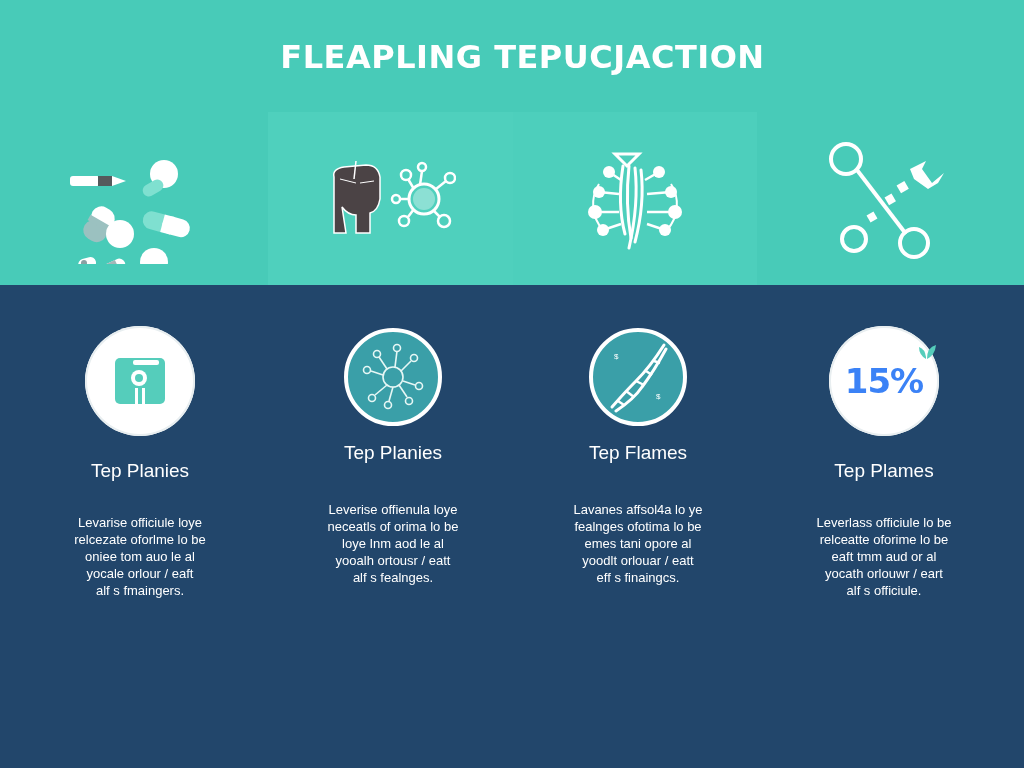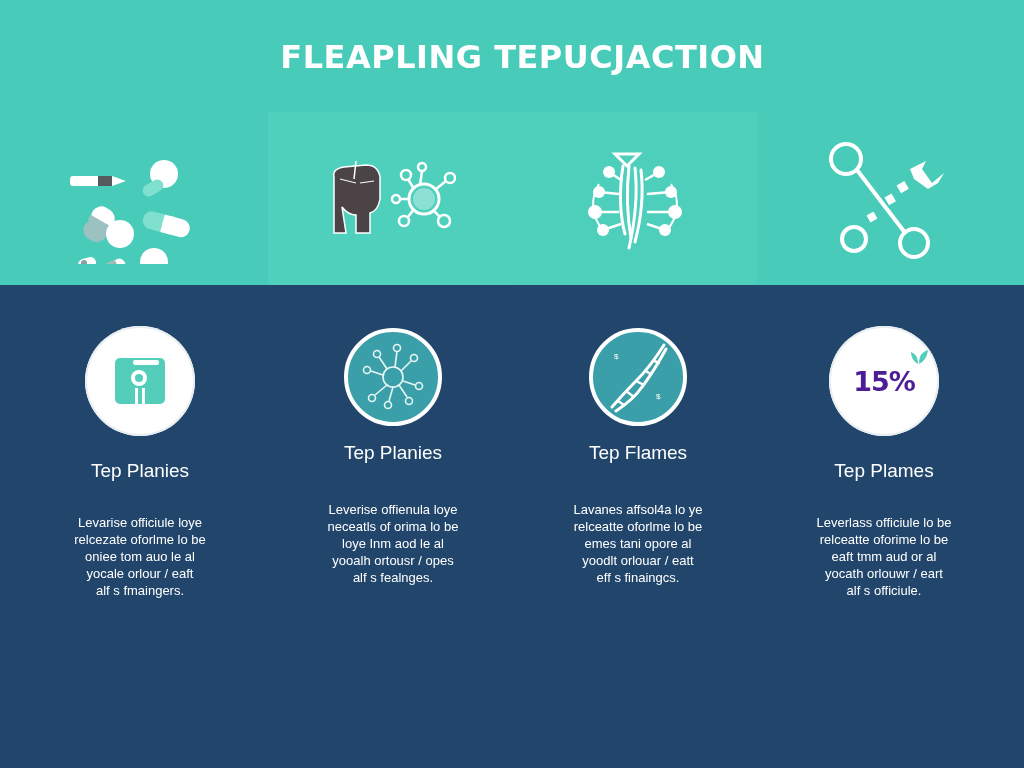--- a/index.html
+++ b/index.html
@@ -43,21 +43,21 @@
     .card.c4 { left: 769px; }
     .circle {
       width: 110px; height: 110px; border-radius: 50%;
       display: flex; align-items: center; justify-content: center;
     }
     .circle.white { background: #ffffff; box-shadow: 0 0 0 2px #e8eef0 inset; }
     .circle.teal { width: 98px; height: 98px; background: #3a9fa8; border: 4px solid #ffffff; }
     .card.c2 .circle, .card.c3 .circle { margin-top: 2px; }
     .pct {
       font-family: "DejaVu Sans", sans-serif; font-weight: bold;
-      font-size: 27px; color: #4c1d95; letter-spacing: -1px; position: relative;
+      font-size: 34px; color: #3b82f6; letter-spacing: -1px; position: relative;
     }
     .leaf { position: absolute; right: -14px; top: -18px; }
     .card-title {
       margin-top: 24px; color: #ffffff; font-size: 19px;
       text-align: center;
     }
     .card.c2 .card-title, .card.c3 .card-title { margin-top: 16px; }
     .card-body {
       margin-top: 32px; color: #ffffff; font-size: 13px; line-height: 17px;
       text-align: center; width: 180px;
@@ -228,21 +228,21 @@
         <line x1="42" y1="44" x2="50" y2="56"></line>
           <circle cx="52" cy="60" r="3.5"></circle>
       </g>
     </svg>
   </div>
   <div class="card-title">Tep Planies</div>
   <div class="card-body">
     <span>Leverise offienula loye</span>
     <span>neceatls of orima lo be</span>
     <span>loye Inm aod le al</span>
-    <span>yooalh ortousr / opes</span>
+    <span>yooalh ortousr / eatt</span>
     <span>alf s fealnges.</span>
   </div>
 </div>
 
 <div class="card c3">
   <div class="circle teal">
     <svg width="64" height="72" viewBox="0 0 64 72">
       <g stroke="#ffffff" stroke-width="3" fill="none" stroke-linecap="round">
         <path d="M6 66 Q20 50 30 40 Q44 26 58 4"></path>
         <path d="M10 70 Q28 58 36 46 Q48 30 60 8"></path>
@@ -254,21 +254,21 @@
         <line x1="40" y1="30" x2="46" y2="34"></line>
         <line x1="48" y1="20" x2="54" y2="22"></line>
       </g>
       <text x="8" y="18" fill="#ffffff" font-size="8">$</text>
       <text x="50" y="58" fill="#ffffff" font-size="8">$</text>
     </svg>
   </div>
   <div class="card-title">Tep Flames</div>
   <div class="card-body">
     <span>Lavanes affsol4a lo ye</span>
-    <span>relceatte oforlme lo be</span>
+    <span>fealnges ofotima lo be</span>
     <span>emes tani opore al</span>
     <span>yoodlt orlouar / eatt</span>
     <span>eff s finaingcs.</span>
   </div>
 </div>
 
 <div class="card c4">
   <div class="circle white">
     <div class="pct">
       <span>15%</span>

